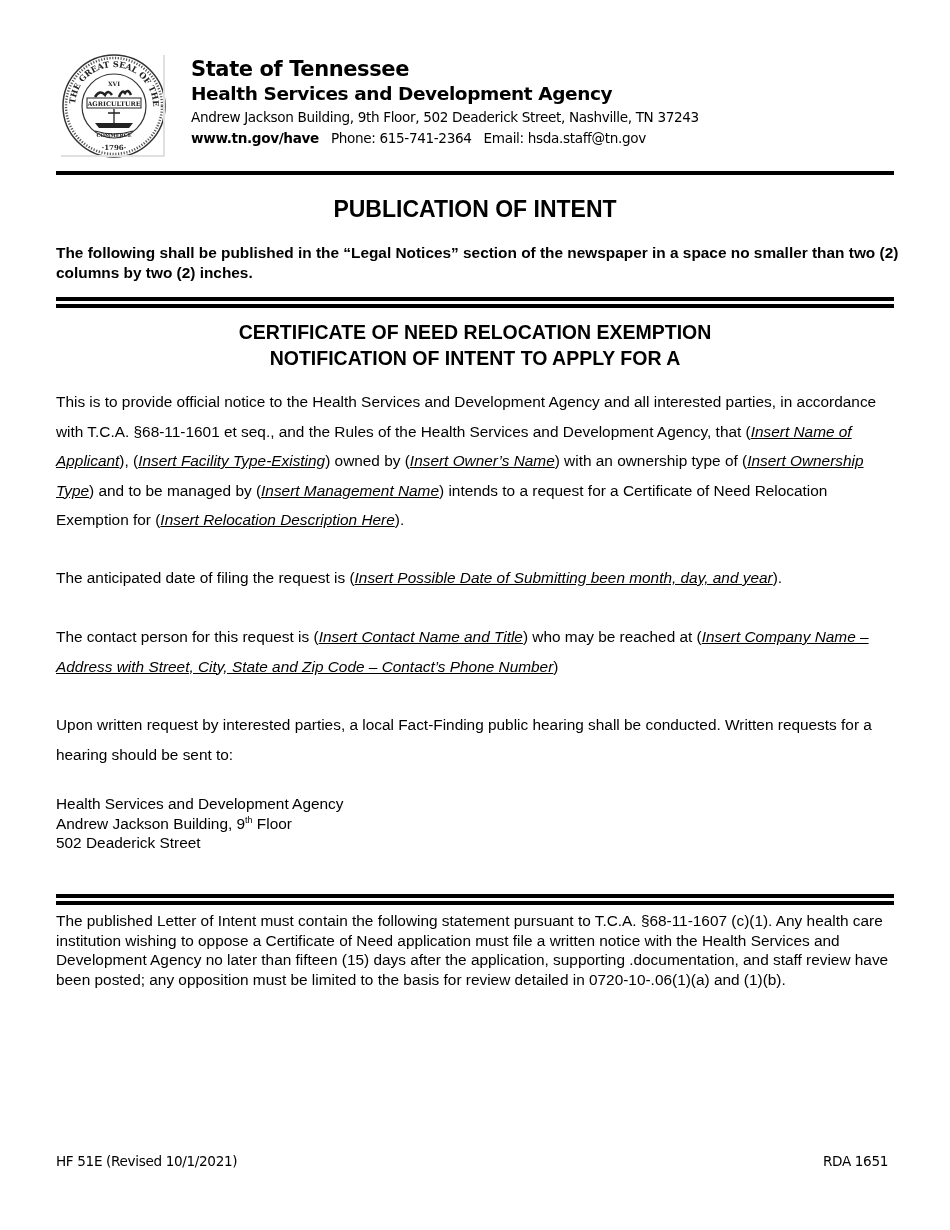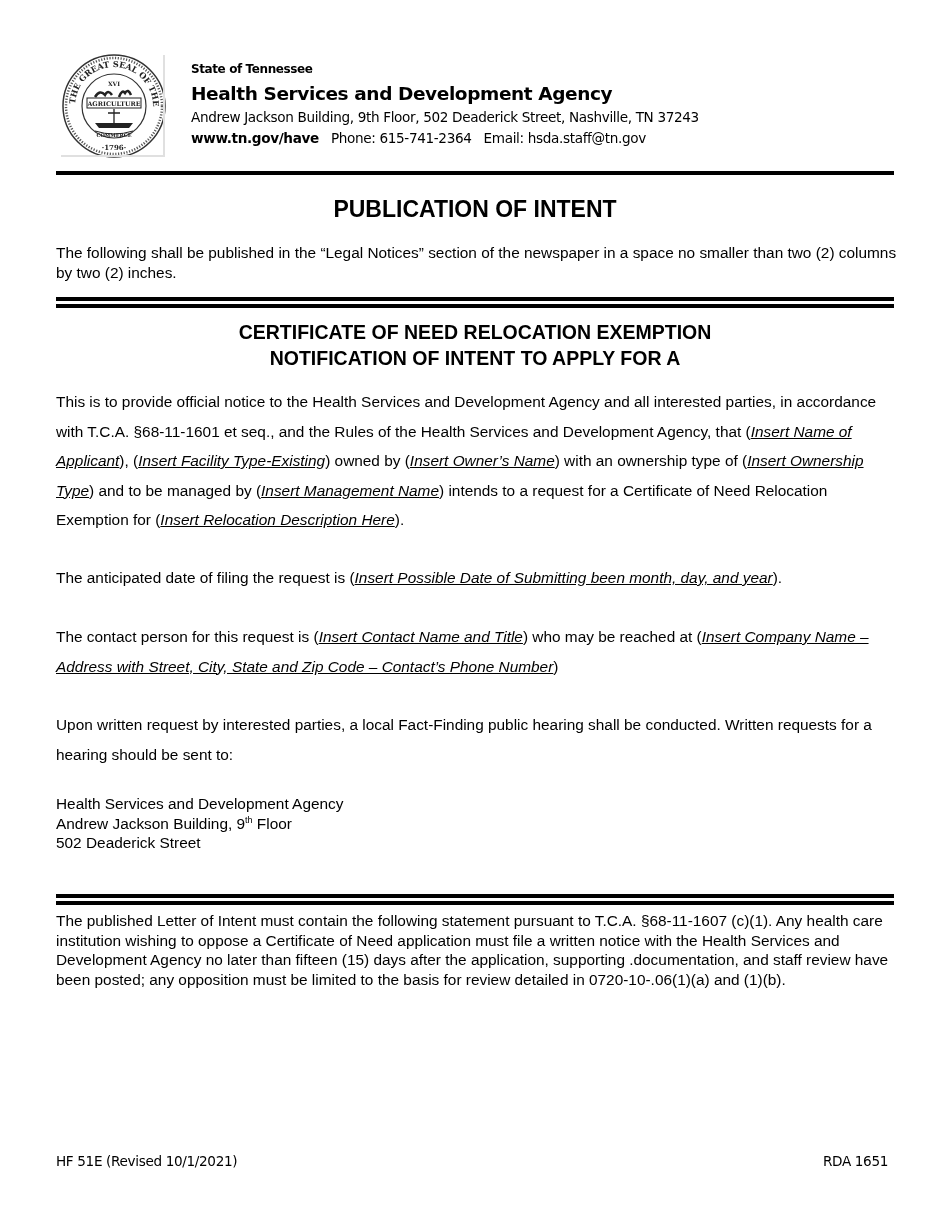--- a/index.html
+++ b/index.html
@@ -4,31 +4,31 @@
 <style>
   * { box-sizing: border-box; margin: 0; padding: 0; }
   html, body { width: 950px; height: 1230px; background: #ffffff; }
   body { position: relative; color: #000; font-family: "Liberation Sans", sans-serif; overflow: hidden; }
 
   .seal { position: absolute; left: 61px; top: 53px; width: 106px; height: 106px; }
   .seal-shadow { position: absolute; left: 163px; top: 55px; width: 2px; height: 102px; background: #e0e0e0; }
   .seal-shadow2 { position: absolute; left: 61px; top: 155px; width: 104px; height: 2px; background: #e0e0e0; }
 
   .header-text { position: absolute; left: 191px; top: 57px; font-family: "DejaVu Sans", sans-serif; }
-  .h-state { font-size: 12px; font-weight: bold; line-height: 24px; letter-spacing: -0.4px; }
+  .h-state { font-size: 21px; font-weight: bold; line-height: 24px; letter-spacing: -0.4px; }
   .h-agency { font-size: 18.5px; font-weight: bold; line-height: 26px; letter-spacing: -0.4px; }
   .h-address { font-size: 13.6px; line-height: 21px; letter-spacing: -0.35px; }
   .h-contact { font-size: 13.6px; line-height: 20px; letter-spacing: -0.35px; }
   .h-contact b { font-weight: bold; }
   .h-contact .gap { display: inline-block; width: 12px; }
 
   .rule { position: absolute; left: 56px; width: 838px; background: #000; }
 
   .title { position: absolute; left: 56px; width: 838px; top: 195px; text-align: center; font-size: 23px; font-weight: bold; line-height: 28px; }
-  .instruction { position: absolute; left: 56px; width: 845px; top: 243px; font-size: 15.4px; font-weight: normal; line-height: 19.5px; }
+  .instruction { position: absolute; left: 56px; width: 845px; top: 243px; font-size: 15.4px; font-weight: bold; line-height: 19.5px; }
 
   .subtitle { position: absolute; left: 56px; width: 838px; top: 320px; text-align: center; font-size: 19.5px; font-weight: bold; line-height: 25.5px; }
 
   .body-para { position: absolute; left: 56px; width: 845px; font-size: 15.4px; line-height: 29.5px; }
   .ph { font-style: italic; text-decoration: underline; }
 
   .address-block { position: absolute; left: 56px; top: 794px; font-size: 15.4px; line-height: 19.7px; }
   .address-block sup { font-size: 9px; vertical-align: super; line-height: 0; margin-top: 33px; }
 
   .statement { position: absolute; left: 56px; width: 845px; top: 911px; font-size: 15.4px; line-height: 19.7px; }

